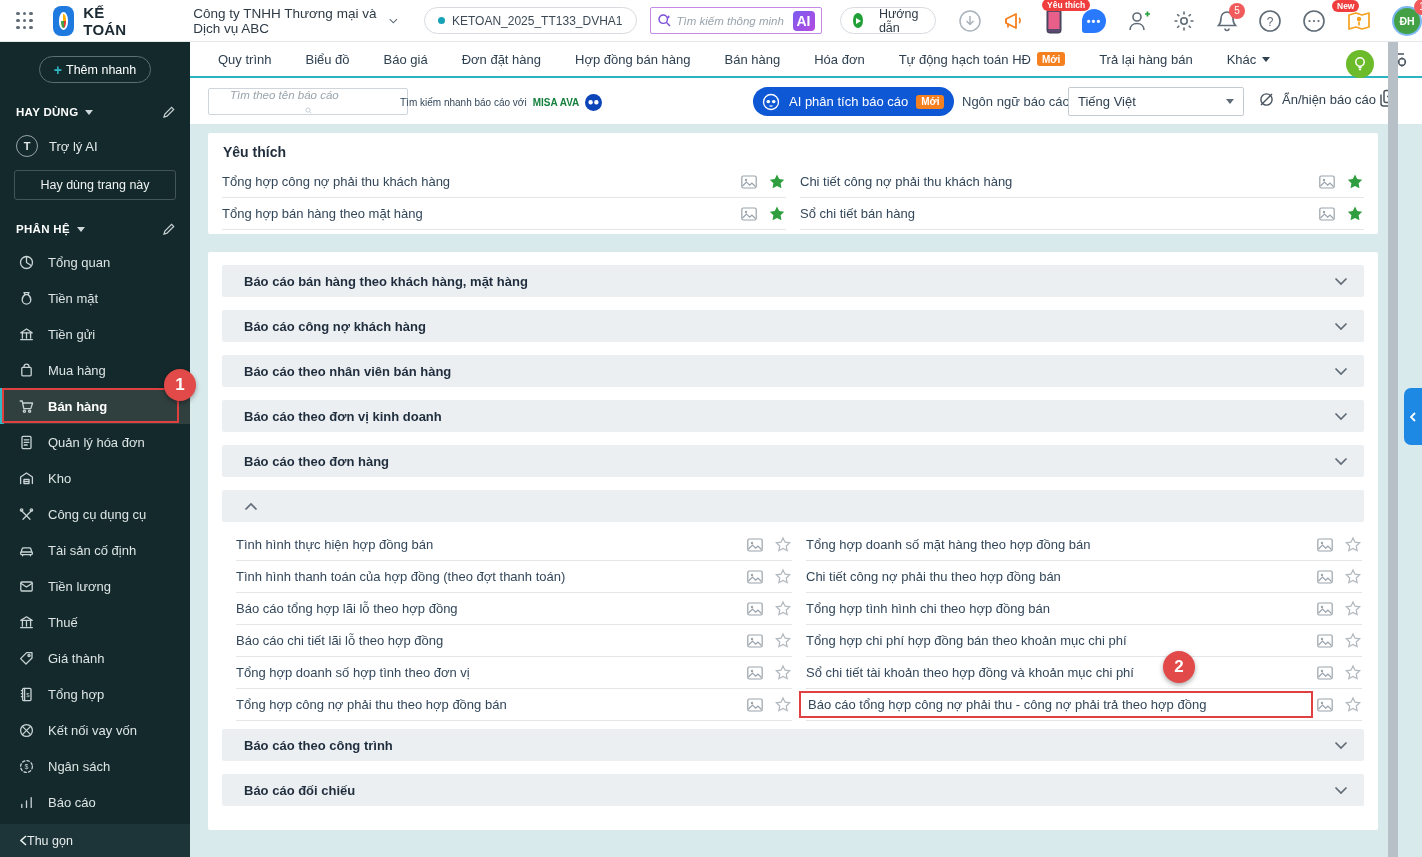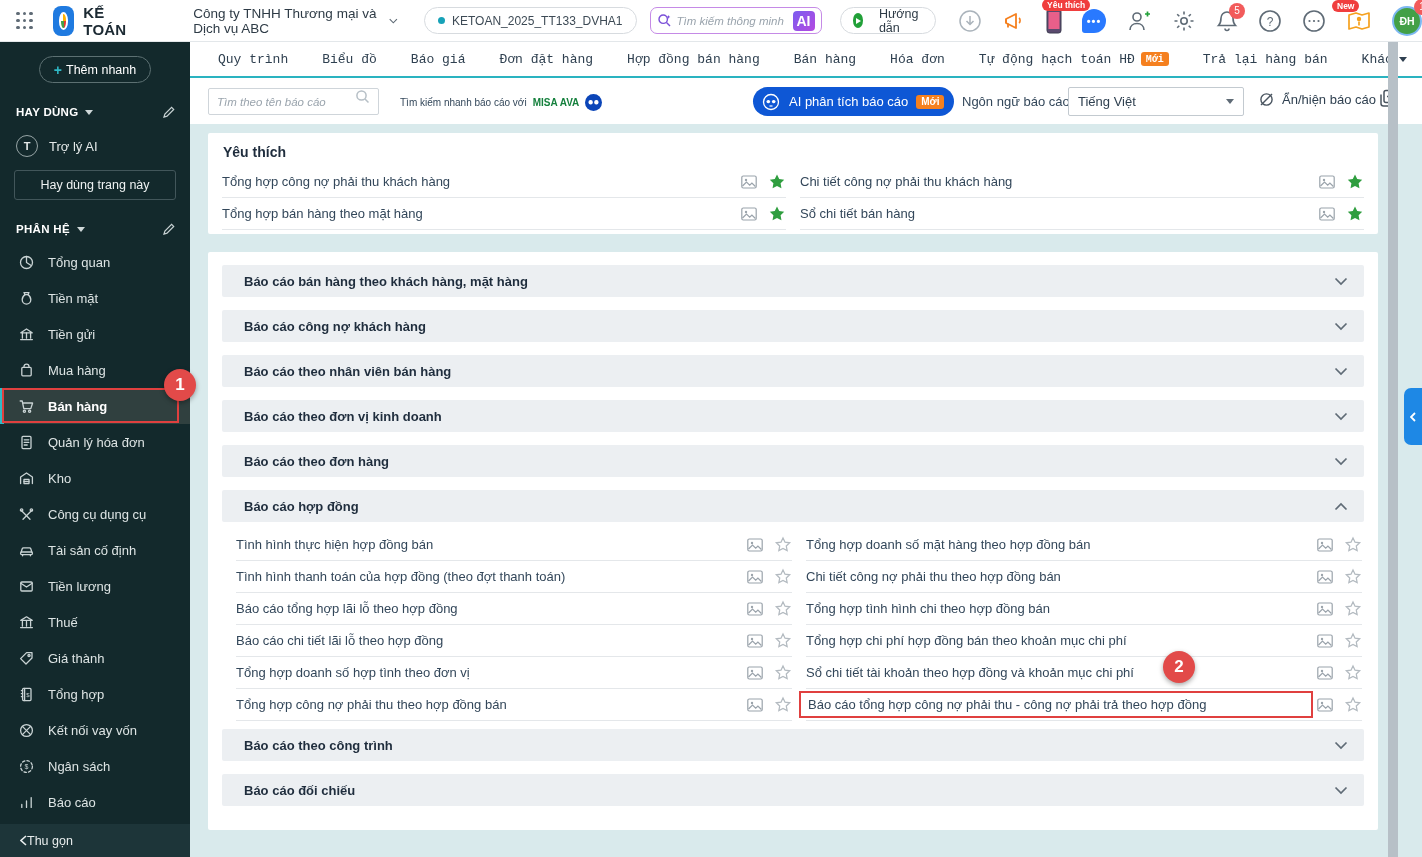--- a/index.html
+++ b/index.html
@@ -11,21 +11,21 @@
   
   .header { position:absolute; left:0; top:0; width:1422px; height:42px; background:#fff; border-bottom:1px solid #e3e7ea; display:flex; align-items:center; z-index:30; }
   .grid-dots { width:18px; height:18px; margin-left:16px; display:grid; grid-template-columns:repeat(3,1fr); gap:3px; cursor:pointer; }
   .grid-dots i { width:3.5px; height:3.5px; background:#5f6b76; border-radius:50%; }
   .logo { width:30px; height:30px; border-radius:8px; margin-left:20px; background:#1f7ae0; position:relative; }
   .logo::after { content:""; position:absolute; inset:6px; border-radius:50%; background:conic-gradient(#ffb300 0 25%, #e53935 25% 50%, #43a047 50% 75%, #ffffff 75% 100%); border:2px solid #fff; }
   .app-name { font-weight:bold; font-size:15px; color:#1c2a33; margin-left:9px; letter-spacing:.2px; }
   .company { display:flex; align-items:center; gap:7px; margin-left:60px; font-size:13.5px; color:#2e3b46; cursor:pointer; }
   .db-pill { display:flex; align-items:center; gap:7px; margin-left:26px; height:27px; padding:0 13px; border:1px solid #d7dbdf; border-radius:14px; font-size:12px; color:#3d4a55; cursor:pointer; }
   .db-dot { width:7px; height:7px; border-radius:50%; background:#17a2b8; }
-  .smart-search { display:flex; align-items:center; margin-left:13px; width:172px; height:27px; border:1px solid #c58ae6; border-radius:7px; padding:0 6px; gap:5px; }
+  .smart-search { display:flex; align-items:center; margin-left:13px; width:172px; height:27px; border:1px solid #c58ae6; border-radius:2px; padding:0 6px; gap:5px; }
   .smart-search input { border:none; outline:none; flex:1; min-width:0; font-style:italic; font-size:11.5px; color:#5d6a74; font-family:inherit; }
   .smart-search input::placeholder { color:#9aa4ad; }
   .ai-chip { background:linear-gradient(135deg,#7b5cf0,#b44ae0); color:#fff; font-size:14px; font-weight:bold; padding:2px 4px; border-radius:4px; }
   .guide-btn { display:flex; align-items:center; gap:16px; margin-left:18px; height:27px; padding:0 12px; border:1px solid #d7dbdf; border-radius:14px; font-size:12.5px; color:#2e3b46; cursor:pointer; background:#fff; }
   .play-dot { width:15px; height:15px; border-radius:50%; background:#21a038; display:flex; align-items:center; justify-content:center; }
   .play-dot i { width:0; height:0; border-left:5px solid #fff; border-top:3px solid transparent; border-bottom:3px solid transparent; margin-left:1px; }
   .hicons { display:flex; align-items:center; margin-left:22px; gap:20px; }
   .hicon { position:relative; cursor:pointer; }
   .chat-bub { width:24px; height:24px; border-radius:50% 50% 50% 12%; background:#2979ff; display:flex; align-items:center; justify-content:center; color:#fff; font-size:11px; font-weight:bold; letter-spacing:1px; }
   .badge-red { position:absolute; background:#f03e3e; color:#fff; border-radius:8px; font-size:8.5px; font-weight:bold; padding:1px 5px; white-space:nowrap; }
@@ -43,29 +43,29 @@
   .t-circle { width:22px; height:22px; border-radius:50%; border:1.4px solid #97a5a6; display:flex; align-items:center; justify-content:center; font-size:11px; font-weight:bold; color:#e4e9e9; }
   .freq-btn { margin:13px 14px 0; height:30px; border:1px solid #42565a; border-radius:3px; display:flex; align-items:center; justify-content:center; font-size:12.5px; color:#eef2f2; cursor:pointer; }
   .nav { position:absolute; left:0; top:202px; width:190px; }
   .nav-item { position:relative; height:36px; display:flex; align-items:center; gap:13px; padding-left:18px; font-size:13px; color:#dde4e4; cursor:pointer; }
   .nav-item .ic { width:17px; height:17px; color:#c9d3d4; flex:0 0 auto; }
   .nav-item.active { background:#30403f; font-weight:bold; color:#fff; }
   .nav-item.active::before { content:""; position:absolute; left:0; top:0; bottom:0; width:4px; background:#2fb9c6; }
   .collapse-bar { position:absolute; left:0; bottom:0; width:190px; height:33px; background:#1d3539; display:flex; align-items:center; padding-left:20px; font-size:12.5px; color:#e8eded; cursor:pointer; }
 
   
-  .tabbar { position:absolute; left:190px; top:42px; width:1232px; height:36px; background:#fff; border-bottom:2px solid #2ab3c0; display:flex; align-items:center; padding:0 14px 0 28px; gap:34px; z-index:10;font-family:Liberation Mono, monospace; }
+  .tabbar { position:absolute; left:190px; top:42px; width:1232px; height:36px; background:#fff; border-bottom:2px solid #2ab3c0; display:flex; align-items:center; padding:0 14px 0 28px; gap:34px; z-index:10; }
   .tab { font-size:13px; color:#2f4050; cursor:pointer; white-space:nowrap; display:flex; align-items:center; gap:6px; }
   .badge-new { background:#f5801f; color:#fff; font-size:10px; font-weight:bold; padding:1.5px 5px; border-radius:3px; }
   .tab .tri { width:0; height:0; border-left:4px solid transparent; border-right:4px solid transparent; border-top:5px solid #2f4050; }
   .tab-right { margin-left:auto; display:flex; align-items:center; gap:14px; }
   .bulb { width:28px; height:28px; border-radius:50%; background:#6cbb2a; display:flex; align-items:center; justify-content:center; position:relative; top:5px; cursor:pointer; }
 
   .toolbar { position:absolute; left:190px; top:78px; width:1232px; height:46px; background:#fff; z-index:9; }
-  .rpt-search { position:absolute; left:18px; top:10px; width:171px; height:27px; border:1px solid #cfd5da; border-radius:2px; display:flex; padding:0 8px; gap:6px; background:#fff; }
+  .rpt-search { position:absolute; left:18px; top:10px; width:200px; height:27px; border:1px solid #cfd5da; border-radius:2px; display:flex; align-items:center; padding:0 8px; gap:6px; background:#fff;flex-direction:column; }
   .rpt-search input { border:none; outline:none; flex:1; min-width:0; font-style:italic; font-size:11.5px; color:#5d6a74; font-family:inherit; }
   .rpt-search input::placeholder { color:#9aa4ad; }
   .ava-line { position:absolute; left:210px; top:16px; display:flex; align-items:center; gap:6px; font-size:10px; color:#33475a; }
   .link-blue { color:#15803d; cursor:pointer;font-weight:bold; }
   .ava-bot { width:17px; height:17px; border-radius:50%; background:#0b45b8; display:flex; align-items:center; justify-content:center; cursor:pointer; }
   .ai-analyze { position:absolute; left:563px; top:9px; height:29px; border-radius:15px; background:#0e57d5; color:#fff; display:flex; align-items:center; gap:8px; padding:0 10px 0 8px; font-size:13px; cursor:pointer; }
   .lang-label { position:absolute; left:772px; top:16px; font-size:13px; color:#33475a; }
   .lang-select { position:absolute; left:878px; top:9px; width:176px; height:29px; border:1px solid #c3cad0; border-radius:2px; background:#fff; display:flex; align-items:center; padding:0 9px; font-size:13px; color:#2f4050; cursor:pointer; }
   .lang-select .tri { margin-left:auto; width:0; height:0; border-left:4px solid transparent; border-right:4px solid transparent; border-top:5px solid #5f6b76; }
   .hide-show { position:absolute; left:1068px; top:13px; display:flex; align-items:center; gap:7px; font-size:13px; color:#2f4050; cursor:pointer; }
@@ -602,21 +602,20 @@
       </div>
       <div class="acc-head">
         <span class="t">Báo cáo theo đơn hàng</span>
         <span>
           <svg width="14" height="9" viewBox="0 0 14 9">
             <polyline points="1.5,1.5 7,7 12.5,1.5" fill="none" stroke="#5f6b76" stroke-width="1.7"></polyline>
           </svg>
         </span>
       </div>
       <div class="acc-head">
-        <span class="t">Báo cáo hợp đồng</span>
         <span>
           <svg width="14" height="9" viewBox="0 0 14 9">
             <polyline points="1.5,7.5 7,2 12.5,7.5" fill="none" stroke="#5f6b76" stroke-width="1.7"></polyline>
           </svg>
         </span>
       </div>
       <div class="pair-grid acc-body">
         <div class="rrow">
           <span class="lbl">Tình hình thực hiện hợp đồng bán</span>
           <span class="icon-img">

